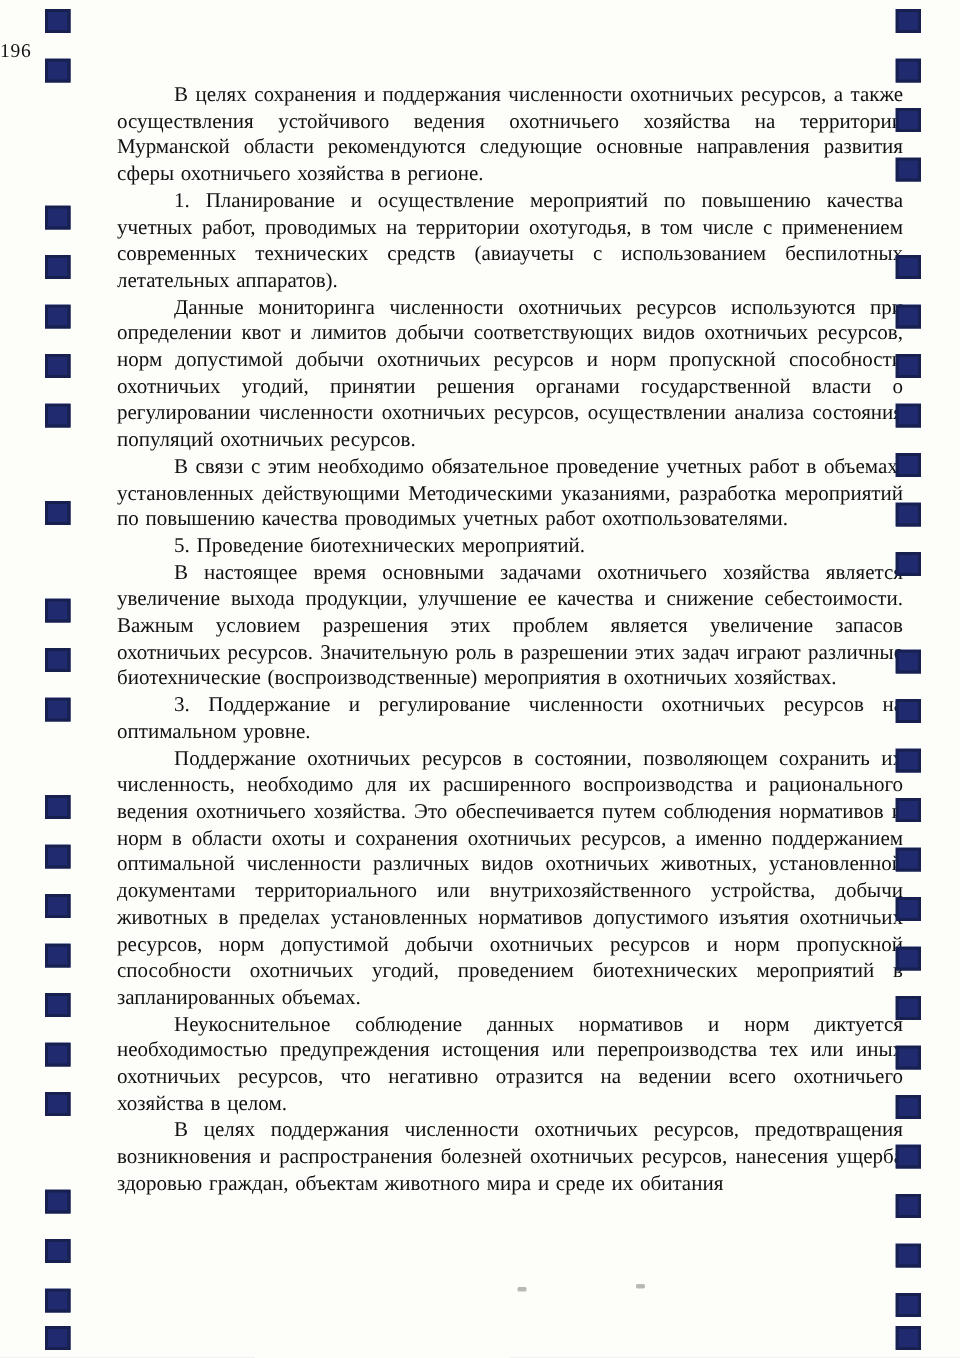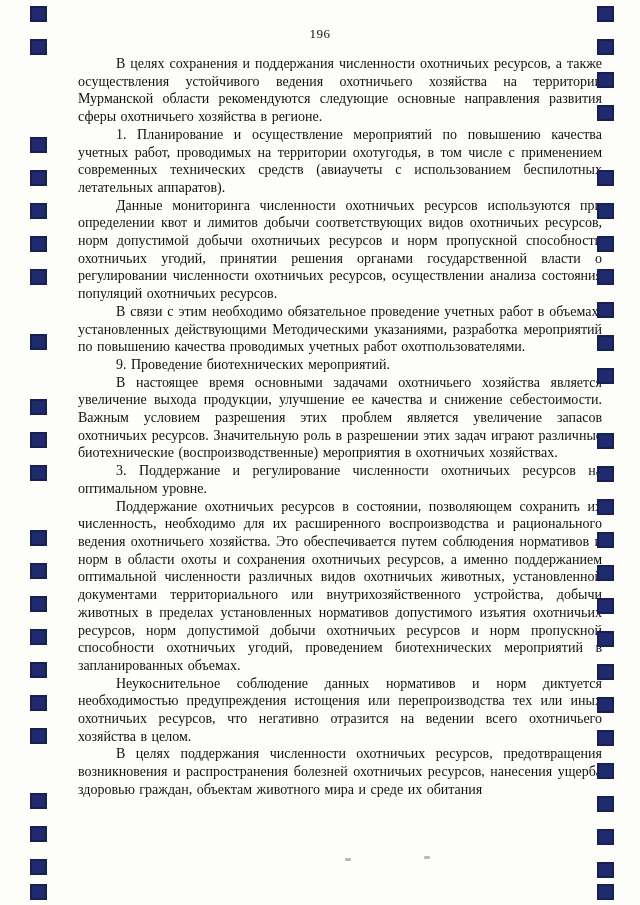--- a/index.html
+++ b/index.html
@@ -15,21 +15,20 @@
     background: #fdfdfa;
     overflow: hidden;
     font-family: "Liberation Serif", "DejaVu Serif", serif;
     color: #101010;
   }
   .page-number {
     position: absolute;
     top: 26px;
     left: 0;
     right: 0;
-    text-align: center;
     font-size: 13px;
     letter-spacing: 0.5px;
   }
   .content {
     position: absolute;
     top: 55px;
     left: 78px;
     width: 524px;
     font-size: 14px;
     line-height: 17.7px;
@@ -61,21 +60,21 @@
 <body>
 
 <div class="page">
   <div class="page-number">196</div>
 
   <div class="content" id="paragraphs">
       <p>В целях сохранения и поддержания численности охотничьих ресурсов, а также осуществления устойчивого ведения охотничьего хозяйства на территории Мурманской области рекомендуются следующие основные направления развития сферы охотничьего хозяйства в регионе.</p>
       <p>1. Планирование и осуществление мероприятий по повышению качества учетных работ, проводимых на территории охотугодья, в том числе с применением современных технических средств (авиаучеты с использованием беспилотных летательных аппаратов).</p>
       <p>Данные мониторинга численности охотничьих ресурсов используются при определении квот и лимитов добычи соответствующих видов охотничьих ресурсов, норм допустимой добычи охотничьих ресурсов и норм пропускной способности охотничьих угодий, принятии решения органами государственной власти о регулировании численности охотничьих ресурсов, осуществлении анализа состояния популяций охотничьих ресурсов.</p>
       <p>В связи с этим необходимо обязательное проведение учетных работ в объемах, установленных действующими Методическими указаниями, разработка мероприятий по повышению качества проводимых учетных работ охотпользователями.</p>
-      <p>9. Проведение биотехнических мероприятий.</p>
+      <p>5. Проведение биотехнических мероприятий.</p>
       <p>В настоящее время основными задачами охотничьего хозяйства является увеличение выхода продукции, улучшение ее качества и снижение себестоимости. Важным условием разрешения этих проблем является увеличение запасов охотничьих ресурсов. Значительную роль в разрешении этих задач играют различные биотехнические (воспроизводственные) мероприятия в охотничьих хозяйствах.</p>
       <p>3. Поддержание и регулирование численности охотничьих ресурсов на оптимальном уровне.</p>
       <p>Поддержание охотничьих ресурсов в состоянии, позволяющем сохранить их численность, необходимо для их расширенного воспроизводства и рационального ведения охотничьего хозяйства. Это обеспечивается путем соблюдения нормативов и норм в области охоты и сохранения охотничьих ресурсов, а именно поддержанием оптимальной численности различных видов охотничьих животных, установленной документами территориального или внутрихозяйственного устройства, добычи животных в пределах установленных нормативов допустимого изъятия охотничьих ресурсов, норм допустимой добычи охотничьих ресурсов и норм пропускной способности охотничьих угодий, проведением биотехнических мероприятий в запланированных объемах.</p>
       <p>Неукоснительное соблюдение данных нормативов и норм диктуется необходимостью предупреждения истощения или перепроизводства тех или иных охотничьих ресурсов, что негативно отразится на ведении всего охотничьего хозяйства в целом.</p>
       <p>В целях поддержания численности охотничьих ресурсов, предотвращения возникновения и распространения болезней охотничьих ресурсов, нанесения ущерба здоровью граждан, объектам животного мира и среде их обитания</p>
     </div>
 
   <div id="marks-left">
       <div class="mark" style="left: 30px; top: 6px; background: rgb(31, 43, 110);"></div>
       <div class="mark" style="left: 30px; top: 39px; background: rgb(31, 43, 110);"></div>

